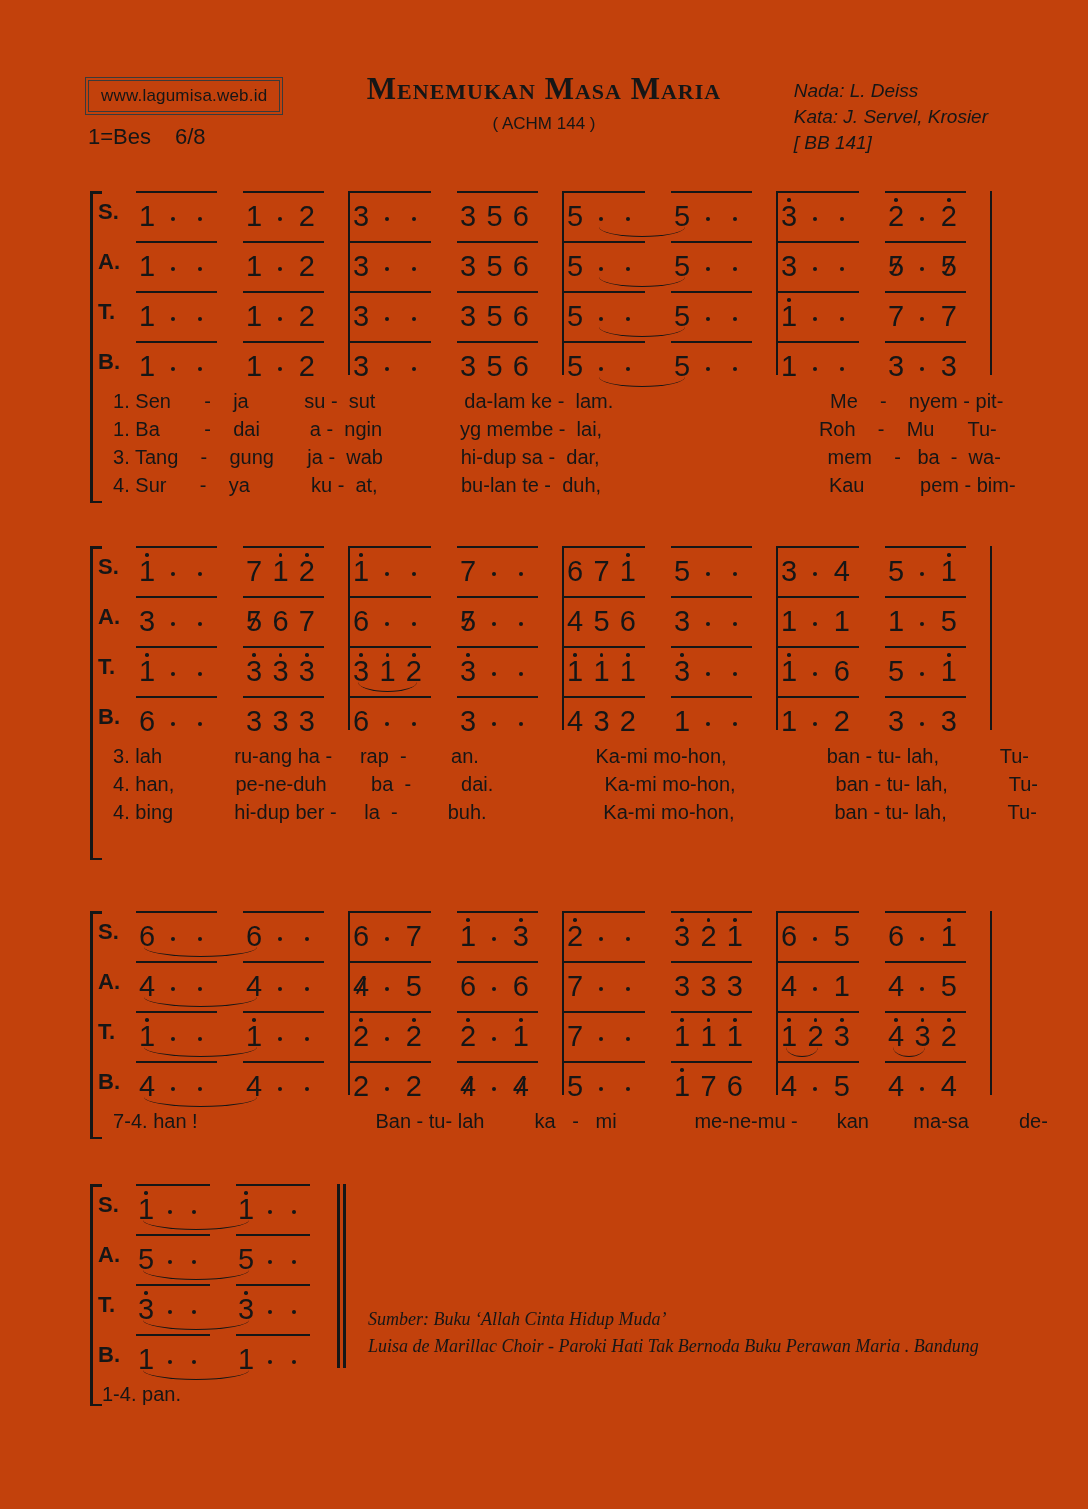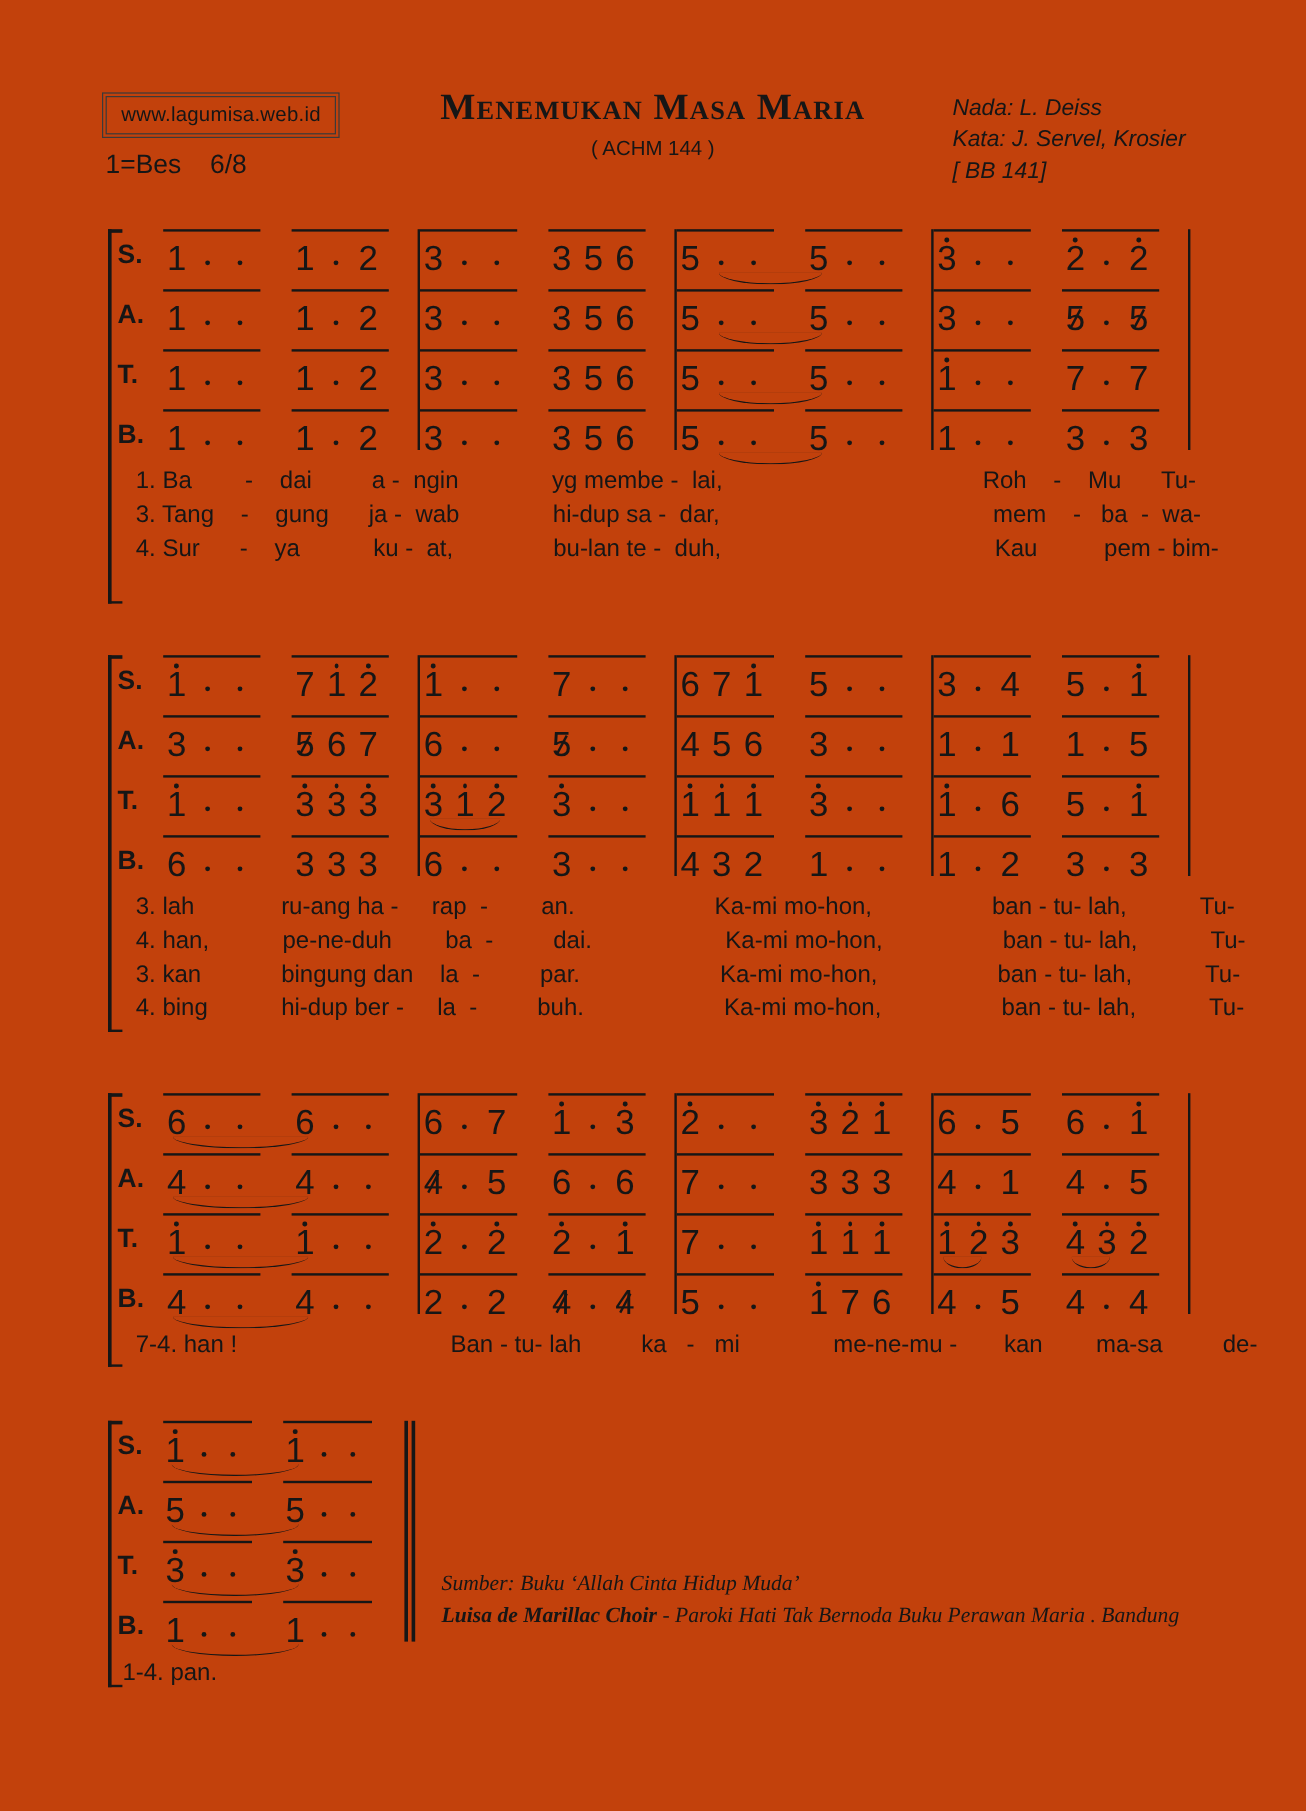--- a/index.html
+++ b/index.html
@@ -42,21 +42,21 @@
             margin:-2px 0 0 -2px;border-radius:50%;background:#161616;}
   .slur{position:absolute;top:42px;height:9px;border-bottom:1.7px solid #161616;
         border-radius:0 0 50% 50% / 0 0 100% 100%;}
   .barline{position:absolute;top:6px;height:184px;width:1.5px;background:#161616;}
   .barline.dbl{width:2.5px;}
   .lyrics{margin-top:2px;}
   .lyr{white-space:pre;font-size:20px;height:28px;line-height:28px;padding-left:12px;}
   
   .footer{position:absolute;left:368px;top:1306px;font-family:"Liberation Serif",serif;
           font-style:italic;font-size:18px;line-height:27px;}
-  .footer b{font-weight:700;margin-top:35px;}
+  .footer b{font-weight:400;margin-top:35px;}
 </style>
 </head>
 <body>
 
 <div class="page">
 
   <div class="logo">
     <span>www.lagumisa.web.id</span>
   </div>
 
@@ -387,20 +387,21 @@
                 </div>
               </div>
             </div>
           </div>
         </div>
         <div class="barline" style="left: 258px;"></div>
         <div class="barline" style="left: 472px;"></div>
         <div class="barline" style="left: 686px;"></div>
         <div class="barline" style="left: 900px;"></div>
         <div class="lyrics">
+          <div class="lyr">  1. Sen      -    ja          su -  sut                da-lam ke -  lam.                                       Me    -    nyem - pit-</div>
           <div class="lyr">  1. Ba        -    dai         a -  ngin              yg membe -  lai,                                       Roh    -    Mu      Tu-</div>
           <div class="lyr">  3. Tang    -    gung      ja -  wab              hi-dup sa -  dar,                                         mem    -   ba  -  wa-</div>
           <div class="lyr">  4. Sur      -    ya           ku -  at,               bu-lan te -  duh,                                         Kau          pem - bim-</div>
         </div>
       </div>
       <div class="system s1">
         <div class="bracket"></div>
         <div class="voice-row">
           <span class="vlabel">S.</span>
           <div class="measures">
@@ -710,21 +711,20 @@
             </div>
           </div>
         </div>
         <div class="barline" style="left: 258px;"></div>
         <div class="barline" style="left: 472px;"></div>
         <div class="barline" style="left: 686px;"></div>
         <div class="barline" style="left: 900px;"></div>
         <div class="lyrics">
           <div class="lyr">  3. lah             ru-ang ha -     rap  -        an.                     Ka-mi mo-hon,                  ban - tu- lah,           Tu-</div>
           <div class="lyr">  4. han,           pe-ne-duh        ba  -         dai.                    Ka-mi mo-hon,                  ban - tu- lah,           Tu-</div>
-          <div class="lyr">  3. kan            bingung dan    la  -         par.                     Ka-mi mo-hon,                  ban - tu- lah,           Tu-</div>
           <div class="lyr">  4. bing           hi-dup ber -     la  -         buh.                     Ka-mi mo-hon,                  ban - tu- lah,           Tu-</div>
         </div>
       </div>
       <div class="system s2">
         <div class="bracket"></div>
         <div class="voice-row">
           <span class="vlabel">S.</span>
           <div class="measures">
             <div class="measure" style="width: 214px;">
               <div class="grp">

